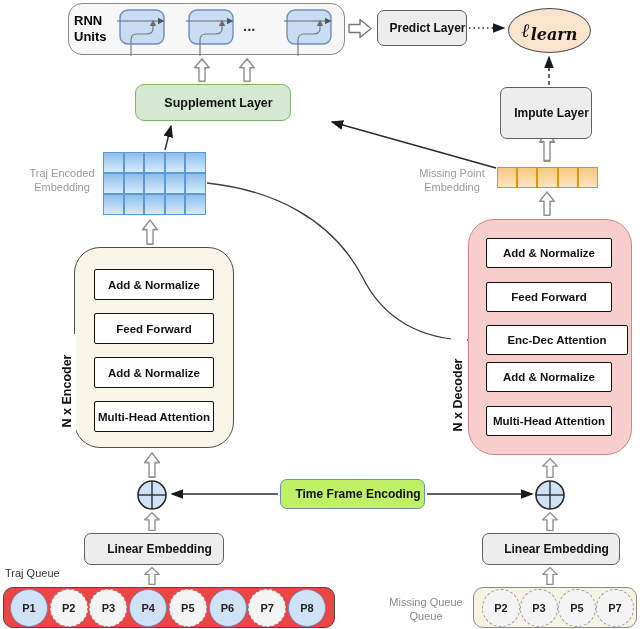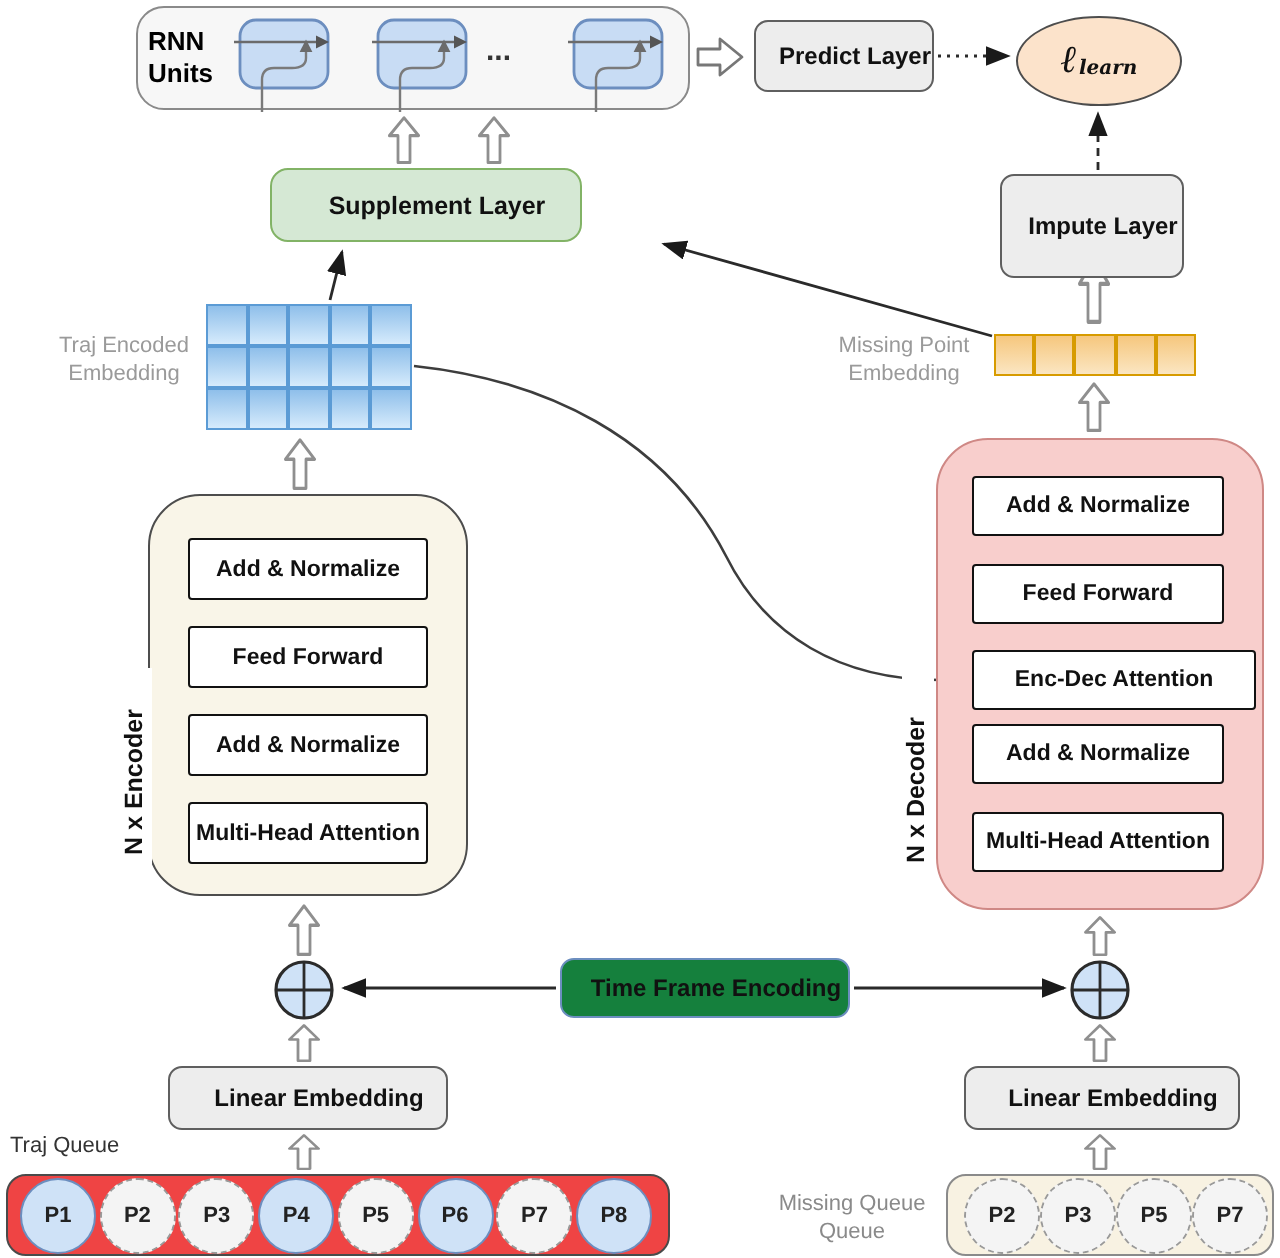--- a/index.html
+++ b/index.html
@@ -1,21 +1,21 @@
 <!DOCTYPE html>
 <html><head>
 <meta charset="utf-8">
 <style>
   html,body{margin:0;padding:0;background:#ffffff;width:640px;height:629px;
     font-family:"Liberation Sans",sans-serif;position:relative;overflow:hidden;}
   .abs{position:absolute;box-sizing:border-box;}
   .box{display:flex;align-items:center;justify-content:center;text-align:center;
     font-weight:bold;color:#111;background:#ededed;border:1.5px solid #5f5f5f;border-radius:7px;font-size:12px;padding-left:11px;}
   .green{background:#d5e8d4;border:1.5px solid #82b366;border-radius:9px;}
-  .blue{background:#15803d;border:1.5px solid #6c8ebf;}
+  .blue{background:#bef264;border:1.5px solid #6c8ebf;}
   .layerbox{display:flex;align-items:center;justify-content:center;text-align:center;
     background:#ffffff;border:1.6px solid #111;font-weight:bold;font-size:11.5px;color:#111;border-radius:2px;}
   .container-enc{background:#f9f5e8;border:1.6px solid #4d4d4d;border-radius:26px;}
   .graylabel{color:#9a9a9a;font-size:11px;line-height:1.25;text-align:center;}
   .vlabel{position:absolute;transform:rotate(-90deg);transform-origin:center;font-weight:bold;
     font-size:12.5px;color:#111;background:#fff;padding:0 2px;white-space:nowrap;text-align:center;}
   .grid{display:grid;grid-template-columns:repeat(5,1fr);grid-template-rows:repeat(3,1fr);}
   .grid .cell{border:1px solid #5b9bd5;background:linear-gradient(#8fbfea,#d6ebfc);}
   .orow{display:grid;grid-template-columns:repeat(5,1fr);}
   .orow .cell{border:1px solid #d79b00;background:linear-gradient(#f6c77e,#fbe6c2);}
@@ -23,21 +23,21 @@
     border:1.6px solid #4a4a4a;border-radius:10px;}
   .queue.cream{background:#f8f2e2;border:1.5px solid #8a8a8a;}
   .dot{width:36px;height:36px;border-radius:50%;display:flex;align-items:center;justify-content:center;
     font-weight:bold;font-size:11px;color:#222;flex:0 0 auto;}
   .dot.solid{background:#cfe2f7;border:1.5px solid #6c8ebf;}
   .dot.dashed{background:#f4f4f4;border:1.5px dashed #9a9a9a;}
   .rnnbox{background:#f7f7f7;border:1.5px solid #8a8a8a;border-radius:14px;}
   .ellipse{background:#fce3cb;border:1.5px solid #4d4d4d;border-radius:50%;
     display:flex;align-items:center;justify-content:center;color:#111;}
   .ellipse .sym{font-family:"DejaVu Serif",serif;font-style:italic;font-size:19px;font-weight:bold;}
-  .ellipse .sub{font-family:"DejaVu Serif",serif;font-style:italic;font-size:10px;font-weight:bold;
+  .ellipse .sub{font-family:"DejaVu Serif",serif;font-style:italic;font-size:16px;font-weight:bold;
     position:relative;top:4px;margin-left:1px;}
   svg.overlay{position:absolute;left:0;top:0;pointer-events:none;}
 </style>
 </head>
 <body>
 
 <div class="abs rnnbox" style="left:68px;top:3px;width:277px;height:52px;"></div>
 <div class="abs" style="left:74px;top:13px;width:46px;font-weight:bold;font-size:13px;line-height:1.2;text-align:left;">RNN Units</div>
 
 <svg class="overlay" width="640" height="629">

